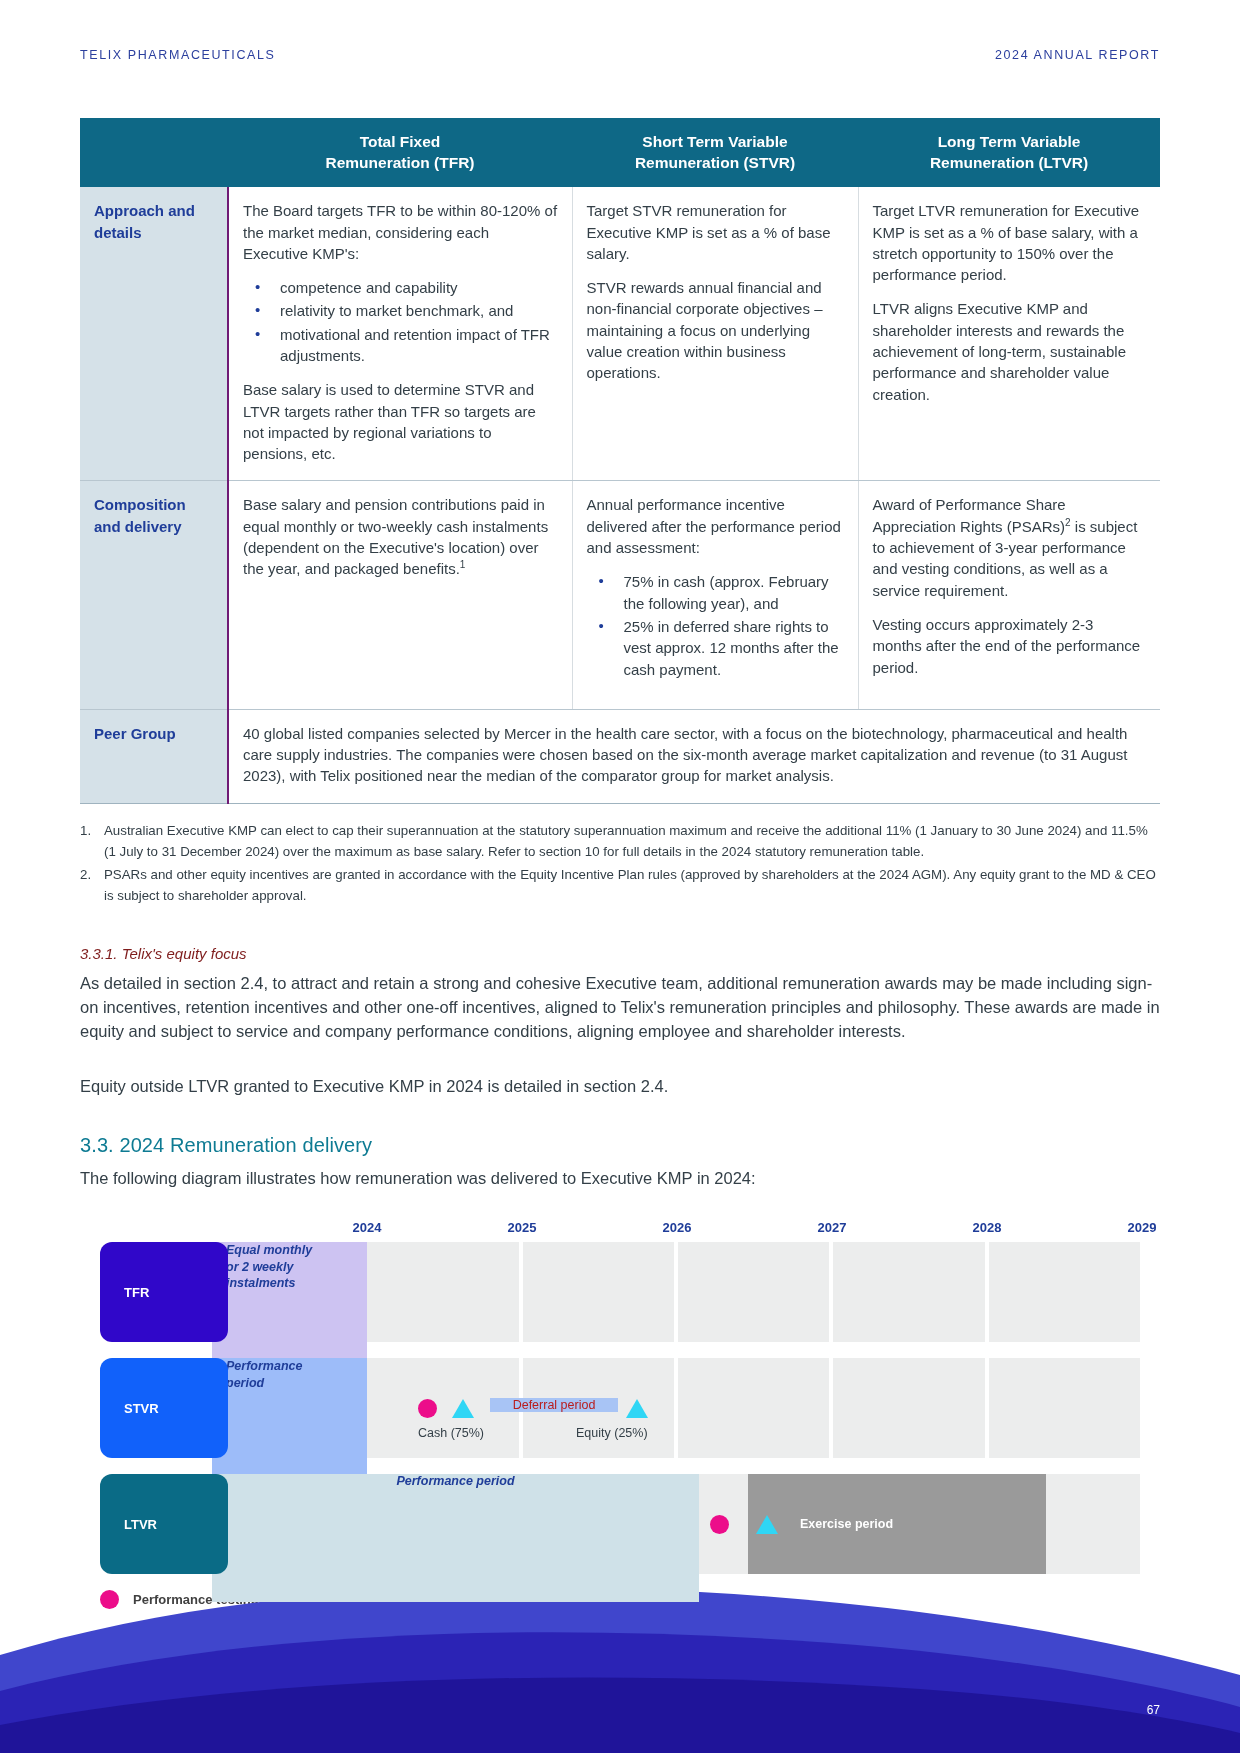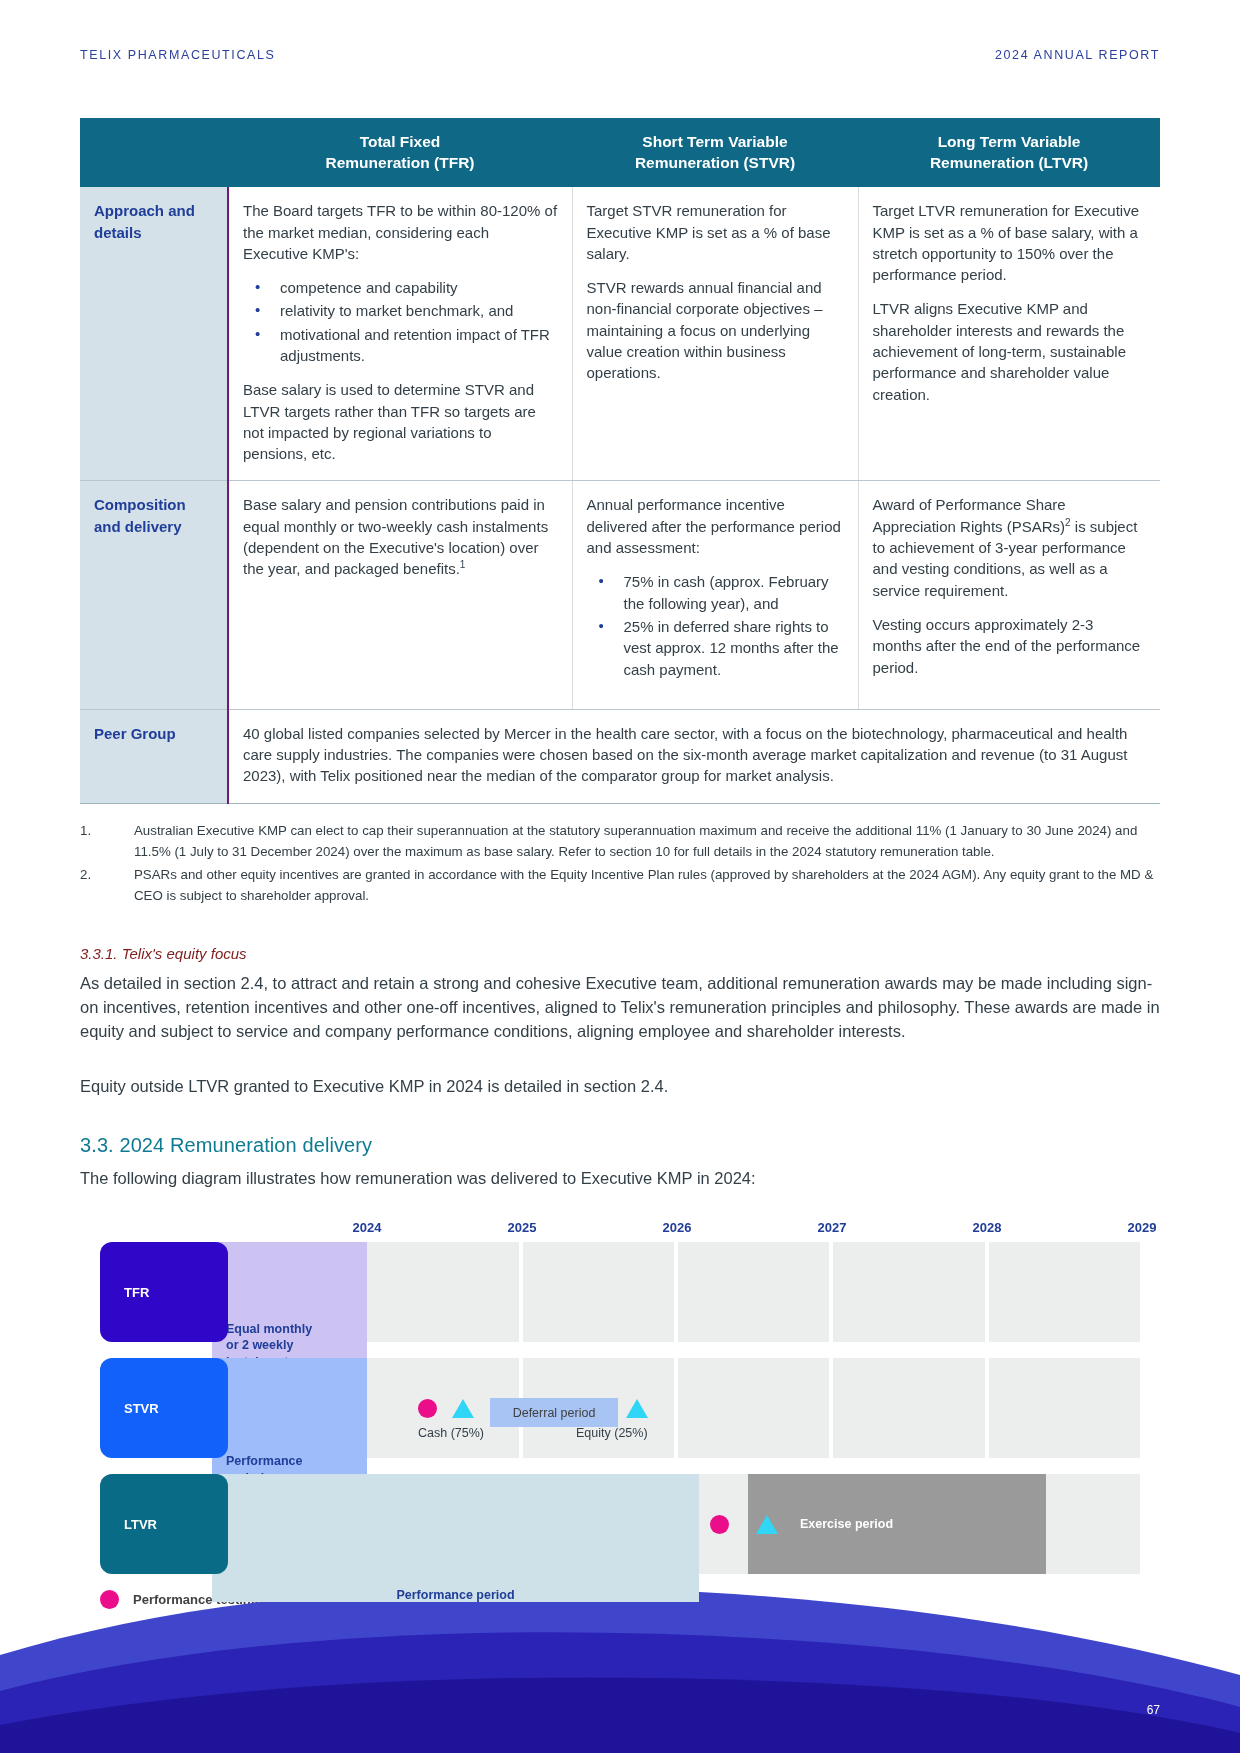--- a/index.html
+++ b/index.html
@@ -110,21 +110,21 @@
     color: #333f47;
   }
   .footnotes .fn {
     display: flex;
     margin-bottom: 1px;
   }
   .footnotes .fn .num {
     width: 24px;
     flex: 0 0 24px;
   }
-  .footnotes .fn .txt { flex: 1; margin-left: 30px; }
+  .footnotes .fn .txt { flex: 1; }
 
   
   .subhead {
     margin-top: 38px;
     font-size: 15px;
     font-style: italic;
     color: #7f1d1d;
   }
   p.body {
     margin: 9px 0 0 0;
@@ -195,21 +195,22 @@
     flex: 1;
     background: #eceded;
     height: 100px;
   }
   .overlay {
     position: absolute;
     top: 0;
     height: 128px;
     z-index: 2;
     display: flex;
-    align-items: flex-end;
+    align-items: flex-start;
+    font-style: italic;
   }
   .overlay .otext {
     font-size: 12.5px;
     font-weight: bold;
     color: #1f3d99;
     line-height: 1.32;
     padding-left: 14px;
   }
 
   .dot {
@@ -230,28 +231,28 @@
   }
   .caption {
     position: absolute;
     font-size: 12.5px;
     color: #333f47;
     z-index: 5;
     white-space: nowrap;
   }
   .deferral {
     position: absolute;
-    height: 29px;
+    height: 14px;
     background: #a8c4f5;
     z-index: 4;
     display: flex;
     align-items: center;
     justify-content: center;
     font-size: 12.5px;
-    color: #404040;
+    color: #b91c1c;
     white-space: nowrap;
   }
   .perfband {
     position: absolute;
     z-index: 2;
     font-size: 12.5px;
     font-weight: bold;
     color: #1f3d99;
     white-space: nowrap;
   }

